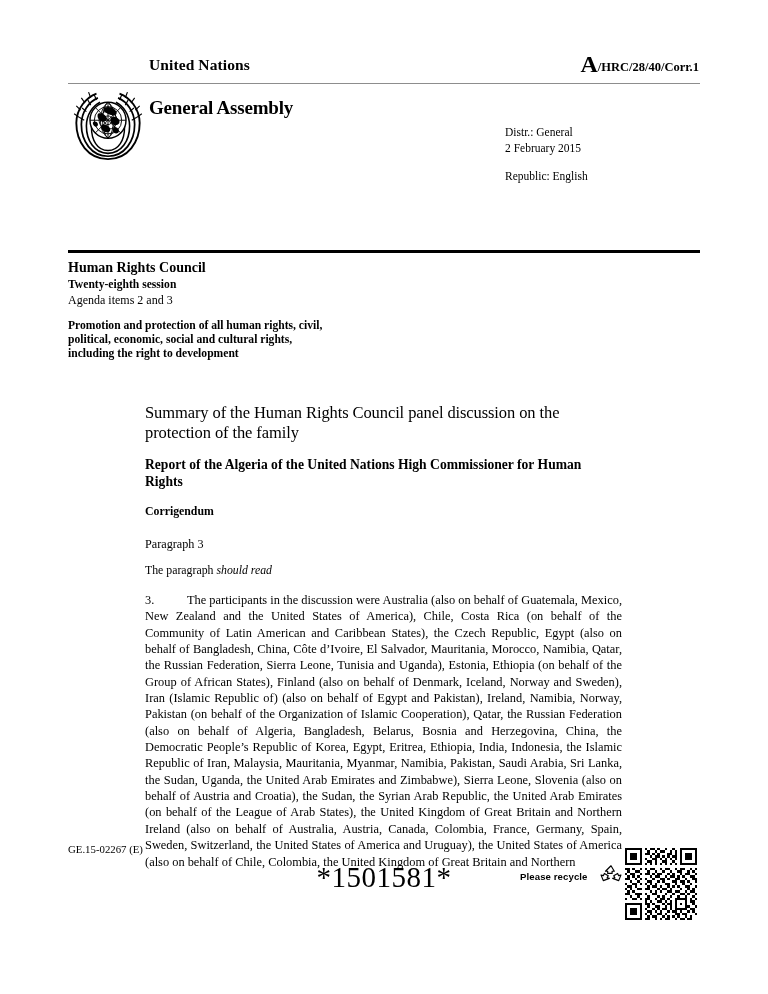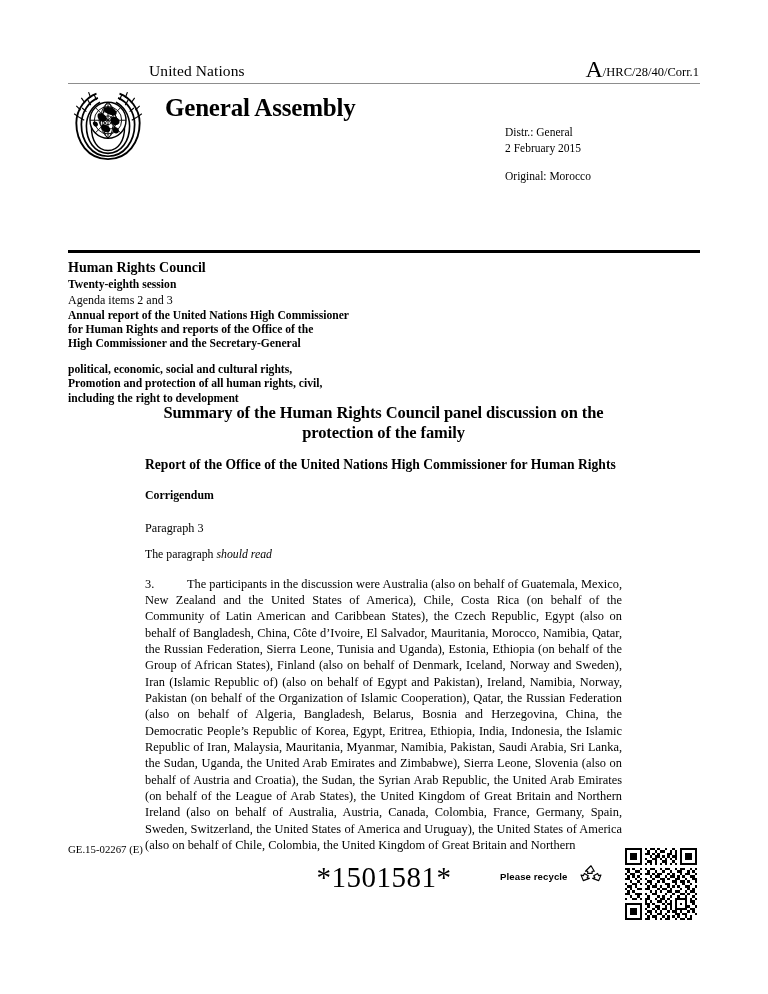--- a/index.html
+++ b/index.html
@@ -25,23 +25,24 @@
 
   
   .masthead {
     position: absolute;
     left: 68px;
     top: 56px;
     width: 632px;
   }
   .masthead-top {
     display: flex;
-    align-items: flex-end;
+    align-items: flex-start;
     justify-content: space-between;
     height: 24px;
+    font-weight: bold;
   }
   .un-name {
     font-size: 15.5px;
     line-height: 18px;
     padding-left: 81px;
     letter-spacing: .1px;
   }
   .doc-symbol {
     font-size: 12.5px;
     line-height: 16px;
@@ -67,25 +68,24 @@
     position: absolute;
     left: 4px;
     top: 6px;
     width: 72px;
     height: 72px;
   }
   .ga-title {
     position: absolute;
     left: 81px;
     top: 9px;
-    font-size: 25px;
+    font-size: 19px;
     font-weight: bold;
     line-height: 30px;
     letter-spacing: -.2px;
-    margin-left: 16px;
   }
   .distr-block {
     position: absolute;
     left: 437px;
     top: 41px;
     font-size: 11.5px;
     line-height: 15.5px;
   }
   .distr-gap { height: 13px; }
 
@@ -136,24 +136,23 @@
 
   
   .content {
     position: absolute;
     left: 145px;
     top: 403px;
     width: 477px;
   }
   .doc-title {
     font-size: 16.5px;
-    font-weight: bold;
+    font-weight: normal;
     line-height: 19.5px;
     letter-spacing: -.1px;
-    text-align: center;
   }
   .doc-subtitle {
     font-size: 13.6px;
     font-weight: bold;
     line-height: 16.5px;
     margin-top: 15px;
   }
   .corrigendum {
     font-size: 11.8px;
     font-weight: bold;
@@ -200,21 +199,21 @@
   }
   .barcode-text {
     font-size: 29px;
     line-height: 34px;
     margin-top: 4px;
     letter-spacing: .5px;
     text-align: center;
   }
   .recycle {
     position: absolute;
-    left: 432px;
+    left: 452px;
     top: 21px;
     display: flex;
     align-items: center;
     gap: 12px;
   }
   .recycle-text {
     font-size: 9.6px;
     font-weight: bold;
     font-family: "Liberation Sans", "DejaVu Sans", sans-serif;
     letter-spacing: .1px;
@@ -295,46 +294,41 @@
           </g>
         </svg>
       </div>
 
       <div class="ga-title">General Assembly</div>
 
       <div class="distr-block">
         <div>Distr.: General</div>
         <div>2 February 2015</div>
         <div class="distr-gap"></div>
-        <div>Original: Morocco</div>
+        <div>Republic: English</div>
       </div>
     </div>
   </div>
 
   <div class="rule-thick"></div>
 
   <div class="council">
     <div class="council-title">Human Rights Council</div>
     <div class="council-session">Twenty-eighth session</div>
     <div class="council-agenda">Agenda items 2 and 3</div>
-    <div class="council-heading">
-      <div>Annual report of the United Nations High Commissioner</div>
-      <div>for Human Rights and reports of the Office of the</div>
-      <div>High Commissioner and the Secretary-General</div>
-    </div>
     <div class="council-heading2">
+      <div>Promotion and protection of all human rights, civil,</div>
       <div>political, economic, social and cultural rights,</div>
-      <div>Promotion and protection of all human rights, civil,</div>
       <div>including the right to development</div>
     </div>
   </div>
 
   <div class="content">
     <div class="doc-title">Summary of the Human Rights Council panel discussion on the protection of the family</div>
-    <div class="doc-subtitle">Report of the Office of the United Nations High Commissioner for Human Rights</div>
+    <div class="doc-subtitle">Report of the Algeria of the United Nations High Commissioner for Human Rights</div>
     <div class="corrigendum">Corrigendum</div>
     <div class="para-label">Paragraph 3</div>
     <div class="para-note"><span>The paragraph </span><em>should read</em></div>
     <div class="body-para"><span class="num">3.</span><span>The participants in the discussion were Australia (also on behalf of Guatemala, Mexico, New Zealand and the United States of America), Chile, Costa Rica (on behalf of the Community of Latin American and Caribbean States), the Czech Republic, Egypt (also on behalf of Bangladesh, China, Côte d’Ivoire, El Salvador, Mauritania, Morocco, Namibia, Qatar, the Russian Federation, Sierra Leone, Tunisia and Uganda), Estonia, Ethiopia (on behalf of the Group of African States), Finland (also on behalf of Denmark, Iceland, Norway and Sweden), Iran (Islamic Republic of) (also on behalf of Egypt and Pakistan), Ireland, Namibia, Norway, Pakistan (on behalf of the Organization of Islamic Cooperation), Qatar, the Russian Federation (also on behalf of Algeria, Bangladesh, Belarus, Bosnia and Herzegovina, China, the Democratic People’s Republic of Korea, Egypt, Eritrea, Ethiopia, India, Indonesia, the Islamic Republic of Iran, Malaysia, Mauritania, Myanmar, Namibia, Pakistan, Saudi Arabia, Sri Lanka, the Sudan, Uganda, the United Arab Emirates and Zimbabwe), Sierra Leone, Slovenia (also on behalf of Austria and Croatia), the Sudan, the Syrian Arab Republic, the United Arab Emirates (on behalf of the League of Arab States), the United Kingdom of Great Britain and Northern Ireland (also on behalf of Australia, Austria, Canada, Colombia, France, Germany, Spain, Sweden, Switzerland, the United States of America and Uruguay), the United States of America (also on behalf of Chile, Colombia, the United Kingdom of Great Britain and Northern</span></div>
   </div>
 
   <div class="footer">
     <div class="ge-number">GE.15-02267  (E)</div>
     <div class="barcode-text">*1501581*</div>
 

